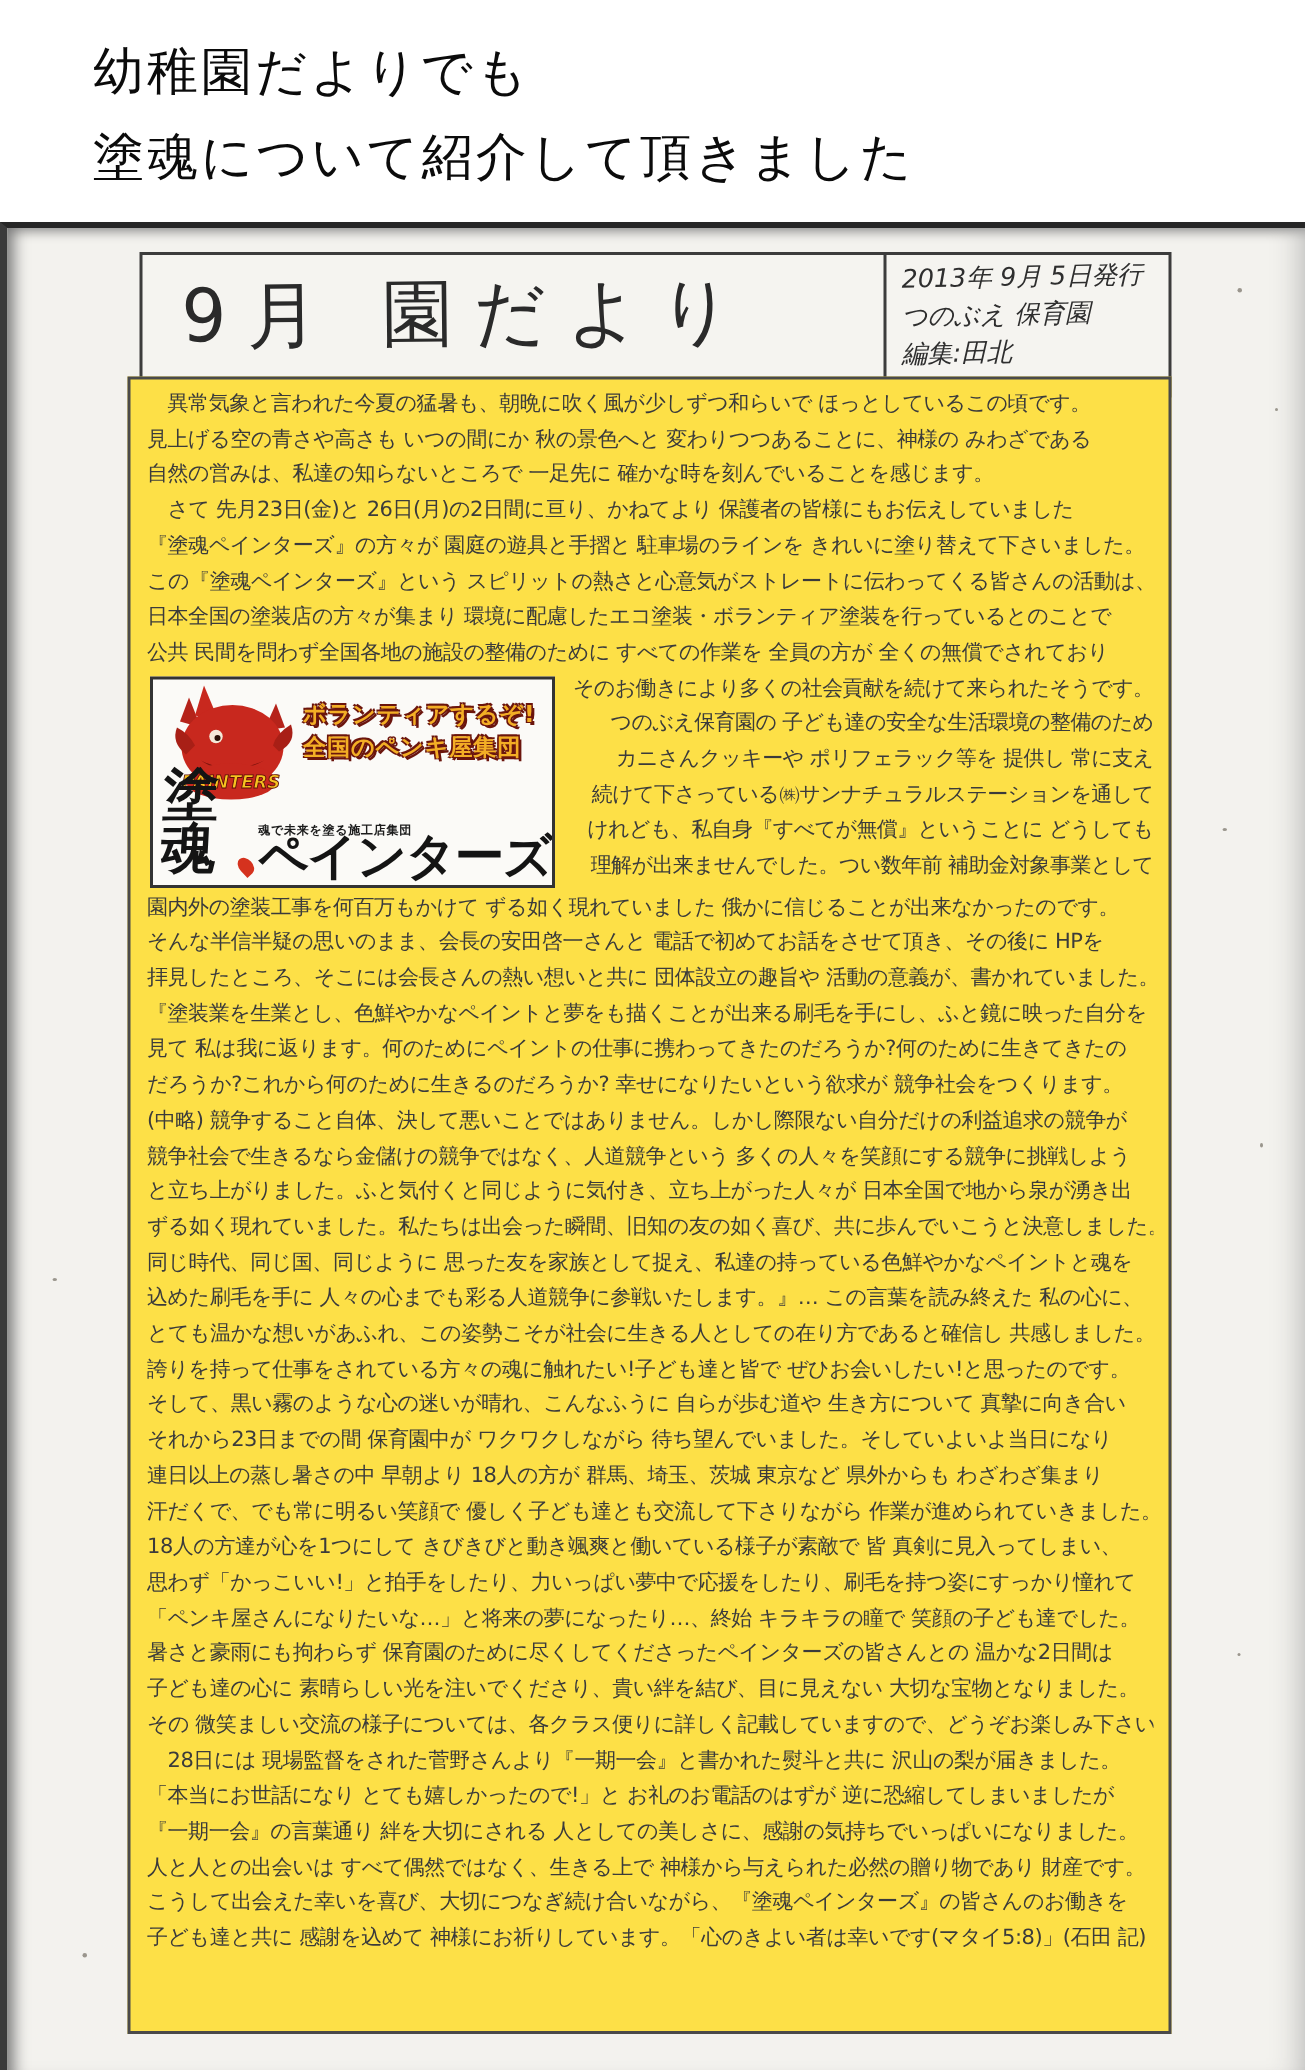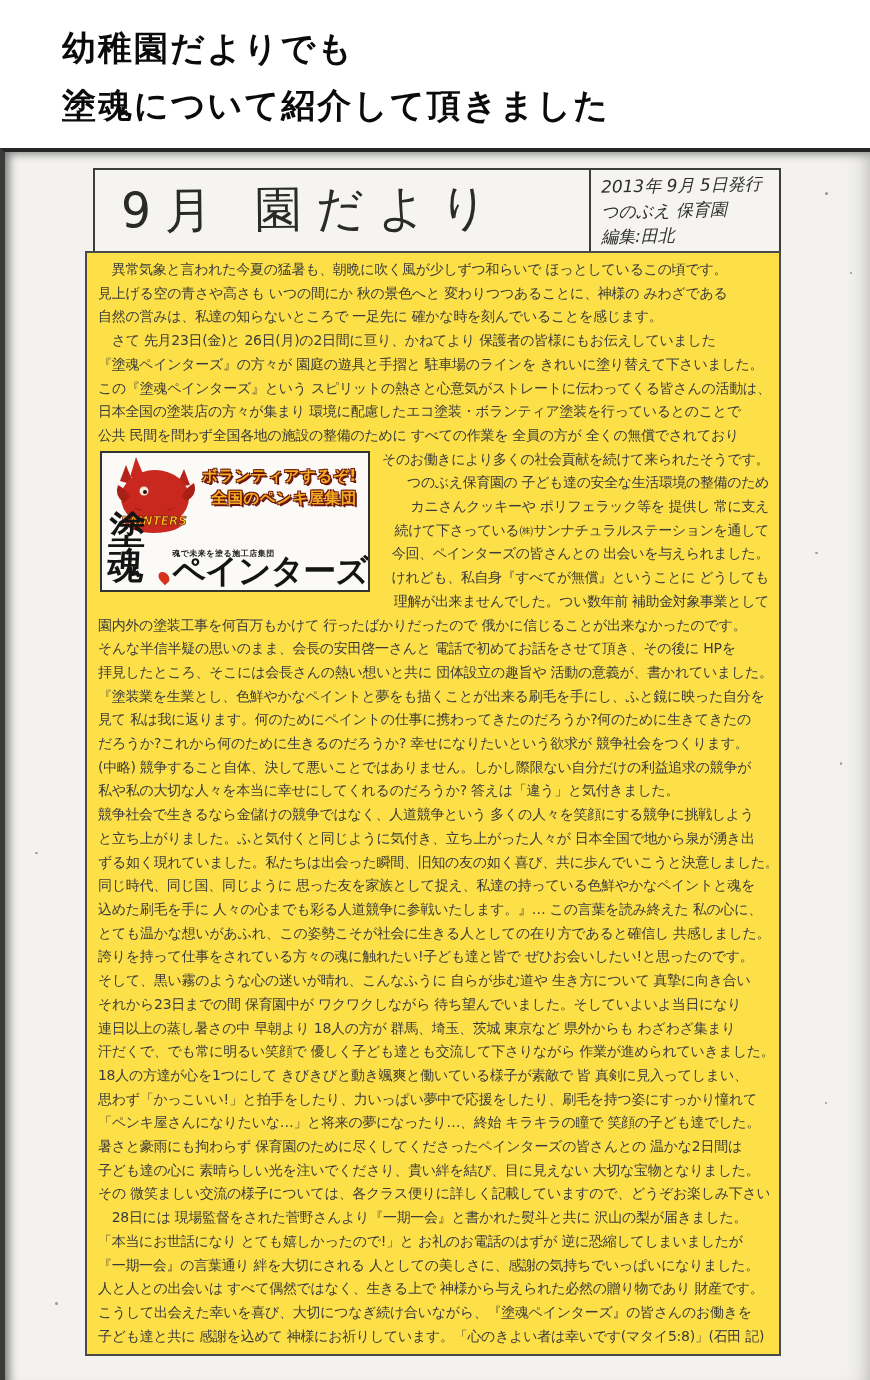--- a/index.html
+++ b/index.html
@@ -5,21 +5,21 @@
   html,body{margin:0;padding:0;}
   body{
     width:870px;height:1380px;position:relative;background:#ffffff;
     font-family:"DejaVu Sans","Liberation Sans",sans-serif;
     overflow:hidden;
   }
   
   .page-header{position:absolute;left:62px;top:20px;color:#0b0b0b;}
   .page-header .hline{
     font-family:"DejaVu Serif","Liberation Serif",serif;
-    font-weight:700;font-size:34px;line-height:57px;letter-spacing:2px;
+    font-weight:400;font-size:34px;line-height:57px;letter-spacing:2px;
     white-space:pre;
   }
   
   .scan{
     position:absolute;left:0;top:148px;width:870px;height:1232px;
     background:#f3f2ee;
     border-top:4px solid #262626;border-left:5px solid #3a3a3a;
     box-shadow:inset 14px 0 10px -10px #777, inset -18px 0 22px -18px #aaa, inset 0 10px 8px -8px #888;
     box-sizing:border-box;
   }
@@ -61,21 +61,20 @@
     border:2px solid #333;box-sizing:border-box;background:#fbfaf7;
     position:relative;overflow:hidden;
   }
   .logo-top{display:flex;align-items:flex-start;height:84px;}
   .mascot{flex:none;width:96px;height:84px;margin:2px 0 0 4px;}
   .slogan{margin-top:12px;}
   .slogan-line{
     font-size:15.5px;line-height:22px;font-weight:700;color:#f3ae25;white-space:pre;
     text-shadow:-1px -1px 0 #6b150d,1px -1px 0 #6b150d,-1px 1px 0 #6b150d,1px 1px 0 #6b150d,2px 2px 0 #6b150d;
     letter-spacing:0.5px;
-    text-align:right;
   }
   .brand-row{position:absolute;left:6px;bottom:6px;display:flex;align-items:flex-end;}
   .brand-main{
     font-size:37px;font-weight:900;color:#141414;line-height:36px;letter-spacing:-2px;
     transform:skewX(-3deg);position:relative;
   }
   .flame{
     position:absolute;right:-4px;bottom:0;width:9px;height:13px;background:#d5321e;
     border-radius:50% 50% 50% 0;transform:rotate(-45deg);
   }
@@ -155,35 +154,33 @@
             <div class="brand-sub">ペインターズ</div>
           </div>
         </div>
       </div>
 
       <div class="side-col">
           <div class="line">そのお働きにより多くの社会貢献を続けて来られたそうです。</div>
           <div class="line">つのぶえ保育園の 子ども達の安全な生活環境の整備のため</div>
           <div class="line">カニさんクッキーや ポリフェラック等を 提供し 常に支え</div>
           <div class="line">続けて下さっている㈱サンナチュラルステーションを通して</div>
-          <div class="line">今回、ペインターズの皆さんとの 出会いを与えられました。</div>
           <div class="line">けれども、私自身『すべてが無償』ということに どうしても</div>
           <div class="line">理解が出来ませんでした。つい数年前 補助金対象事業として</div>
         </div>
     </div>
 
     <div>
-        <div class="line">園内外の塗装工事を何百万もかけて 行ったばかりだったので 俄かに信じることが出来なかったのです。</div>
+        <div class="line">園内外の塗装工事を何百万もかけて ずる如く現れていました 俄かに信じることが出来なかったのです。</div>
         <div class="line">そんな半信半疑の思いのまま、会長の安田啓一さんと 電話で初めてお話をさせて頂き、その後に HPを</div>
         <div class="line">拝見したところ、そこには会長さんの熱い想いと共に 団体設立の趣旨や 活動の意義が、書かれていました。</div>
         <div class="line">『塗装業を生業とし、色鮮やかなペイントと夢をも描くことが出来る刷毛を手にし、ふと鏡に映った自分を</div>
         <div class="line">見て 私は我に返ります。何のためにペイントの仕事に携わってきたのだろうか?何のために生きてきたの</div>
         <div class="line">だろうか?これから何のために生きるのだろうか? 幸せになりたいという欲求が 競争社会をつくります。</div>
         <div class="line">(中略) 競争すること自体、決して悪いことではありません。しかし際限ない自分だけの利益追求の競争が</div>
-        <div class="line">私や私の大切な人々を本当に幸せにしてくれるのだろうか? 答えは「違う」と気付きました。</div>
         <div class="line">競争社会で生きるなら金儲けの競争ではなく、人道競争という 多くの人々を笑顔にする競争に挑戦しよう</div>
         <div class="line">と立ち上がりました。ふと気付くと同じように気付き、立ち上がった人々が 日本全国で地から泉が湧き出</div>
         <div class="line">ずる如く現れていました。私たちは出会った瞬間、旧知の友の如く喜び、共に歩んでいこうと決意しました。</div>
         <div class="line">同じ時代、同じ国、同じように 思った友を家族として捉え、私達の持っている色鮮やかなペイントと魂を</div>
         <div class="line">込めた刷毛を手に 人々の心までも彩る人道競争に参戦いたします。』… この言葉を読み終えた 私の心に、</div>
         <div class="line">とても温かな想いがあふれ、この姿勢こそが社会に生きる人としての在り方であると確信し 共感しました。</div>
         <div class="line">誇りを持って仕事をされている方々の魂に触れたい!子ども達と皆で ぜひお会いしたい!と思ったのです。</div>
         <div class="line">そして、黒い霧のような心の迷いが晴れ、こんなふうに 自らが歩む道や 生き方について 真摯に向き合い</div>
         <div class="line">それから23日までの間 保育園中が ワクワクしながら 待ち望んでいました。そしていよいよ当日になり</div>
         <div class="line">連日以上の蒸し暑さの中 早朝より 18人の方が 群馬、埼玉、茨城 東京など 県外からも わざわざ集まり</div>

